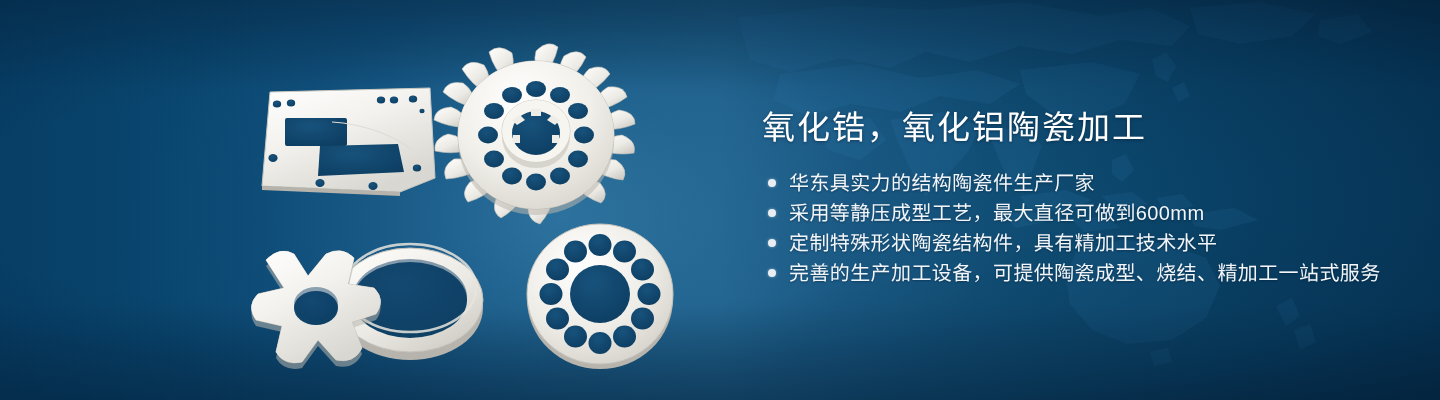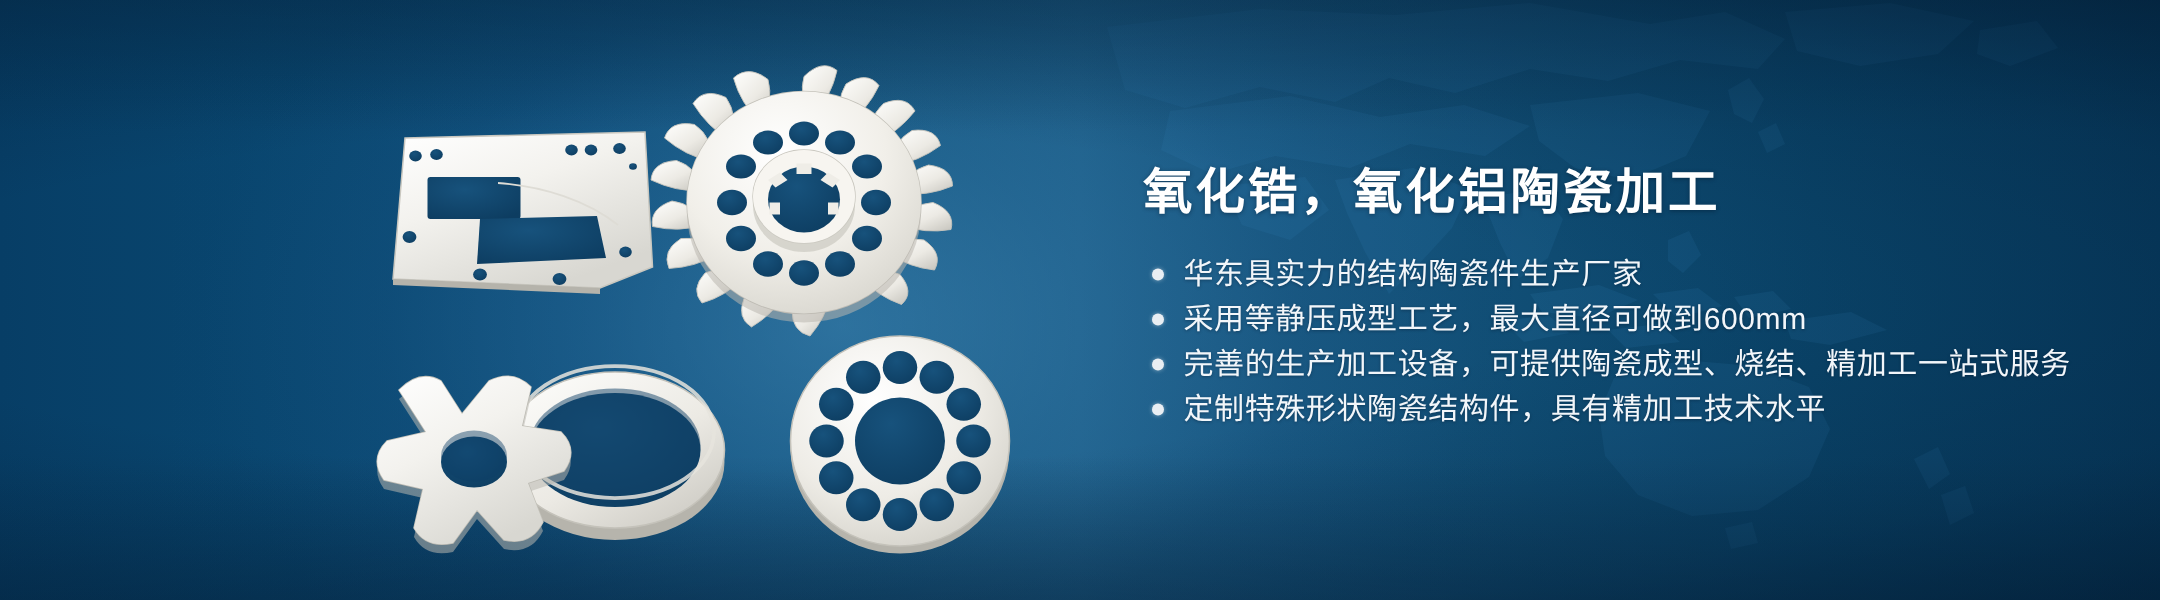--- a/index.html
+++ b/index.html
@@ -79,21 +79,21 @@
   .copy {
     position: absolute;
     left: 762px;
     top: 106px;
     width: 620px;
   }
   .headline {
     margin: 0;
     font-size: 33px;
     line-height: 44px;
-    font-weight: 700;
+    font-weight: 400;
     color: #ffffff;
     letter-spacing: 2px;
     white-space: nowrap;
     text-shadow: 0 1px 3px rgba(0,20,40,0.45);
   }
   .bullets {
     list-style: none;
     margin: 22px 0 0 0;
     padding: 0;
   }
@@ -330,22 +330,22 @@
       <li>
         <span class="dot"></span>
         <span>华东具实力的结构陶瓷件生产厂家</span>
       </li>
       <li>
         <span class="dot"></span>
         <span>采用等静压成型工艺，最大直径可做到600mm</span>
       </li>
       <li>
         <span class="dot"></span>
-        <span>完善的生产加工设备，可提供陶瓷成型、烧结、精加工一站式服务</span>
+        <span>定制特殊形状陶瓷结构件，具有精加工技术水平</span>
       </li>
       <li>
         <span class="dot"></span>
-        <span>定制特殊形状陶瓷结构件，具有精加工技术水平</span>
+        <span>完善的生产加工设备，可提供陶瓷成型、烧结、精加工一站式服务</span>
       </li>
     </ul>
   </div>
 
 </div>
 
 </body></html>

